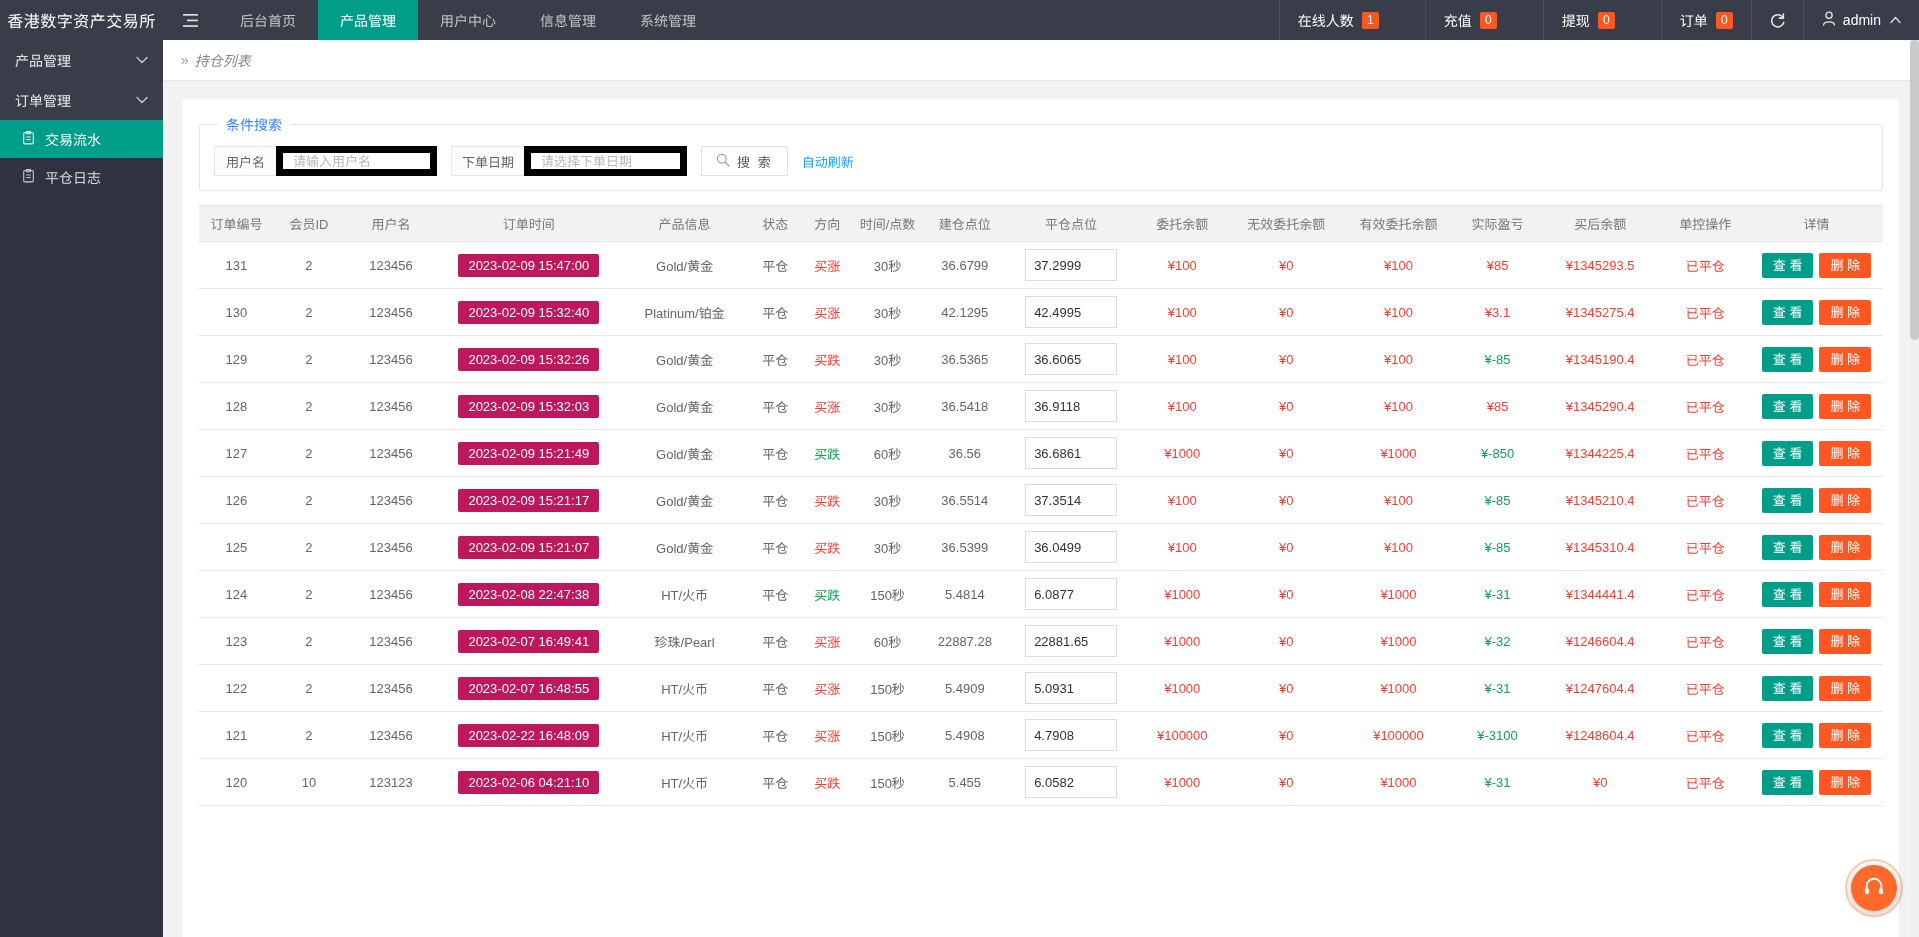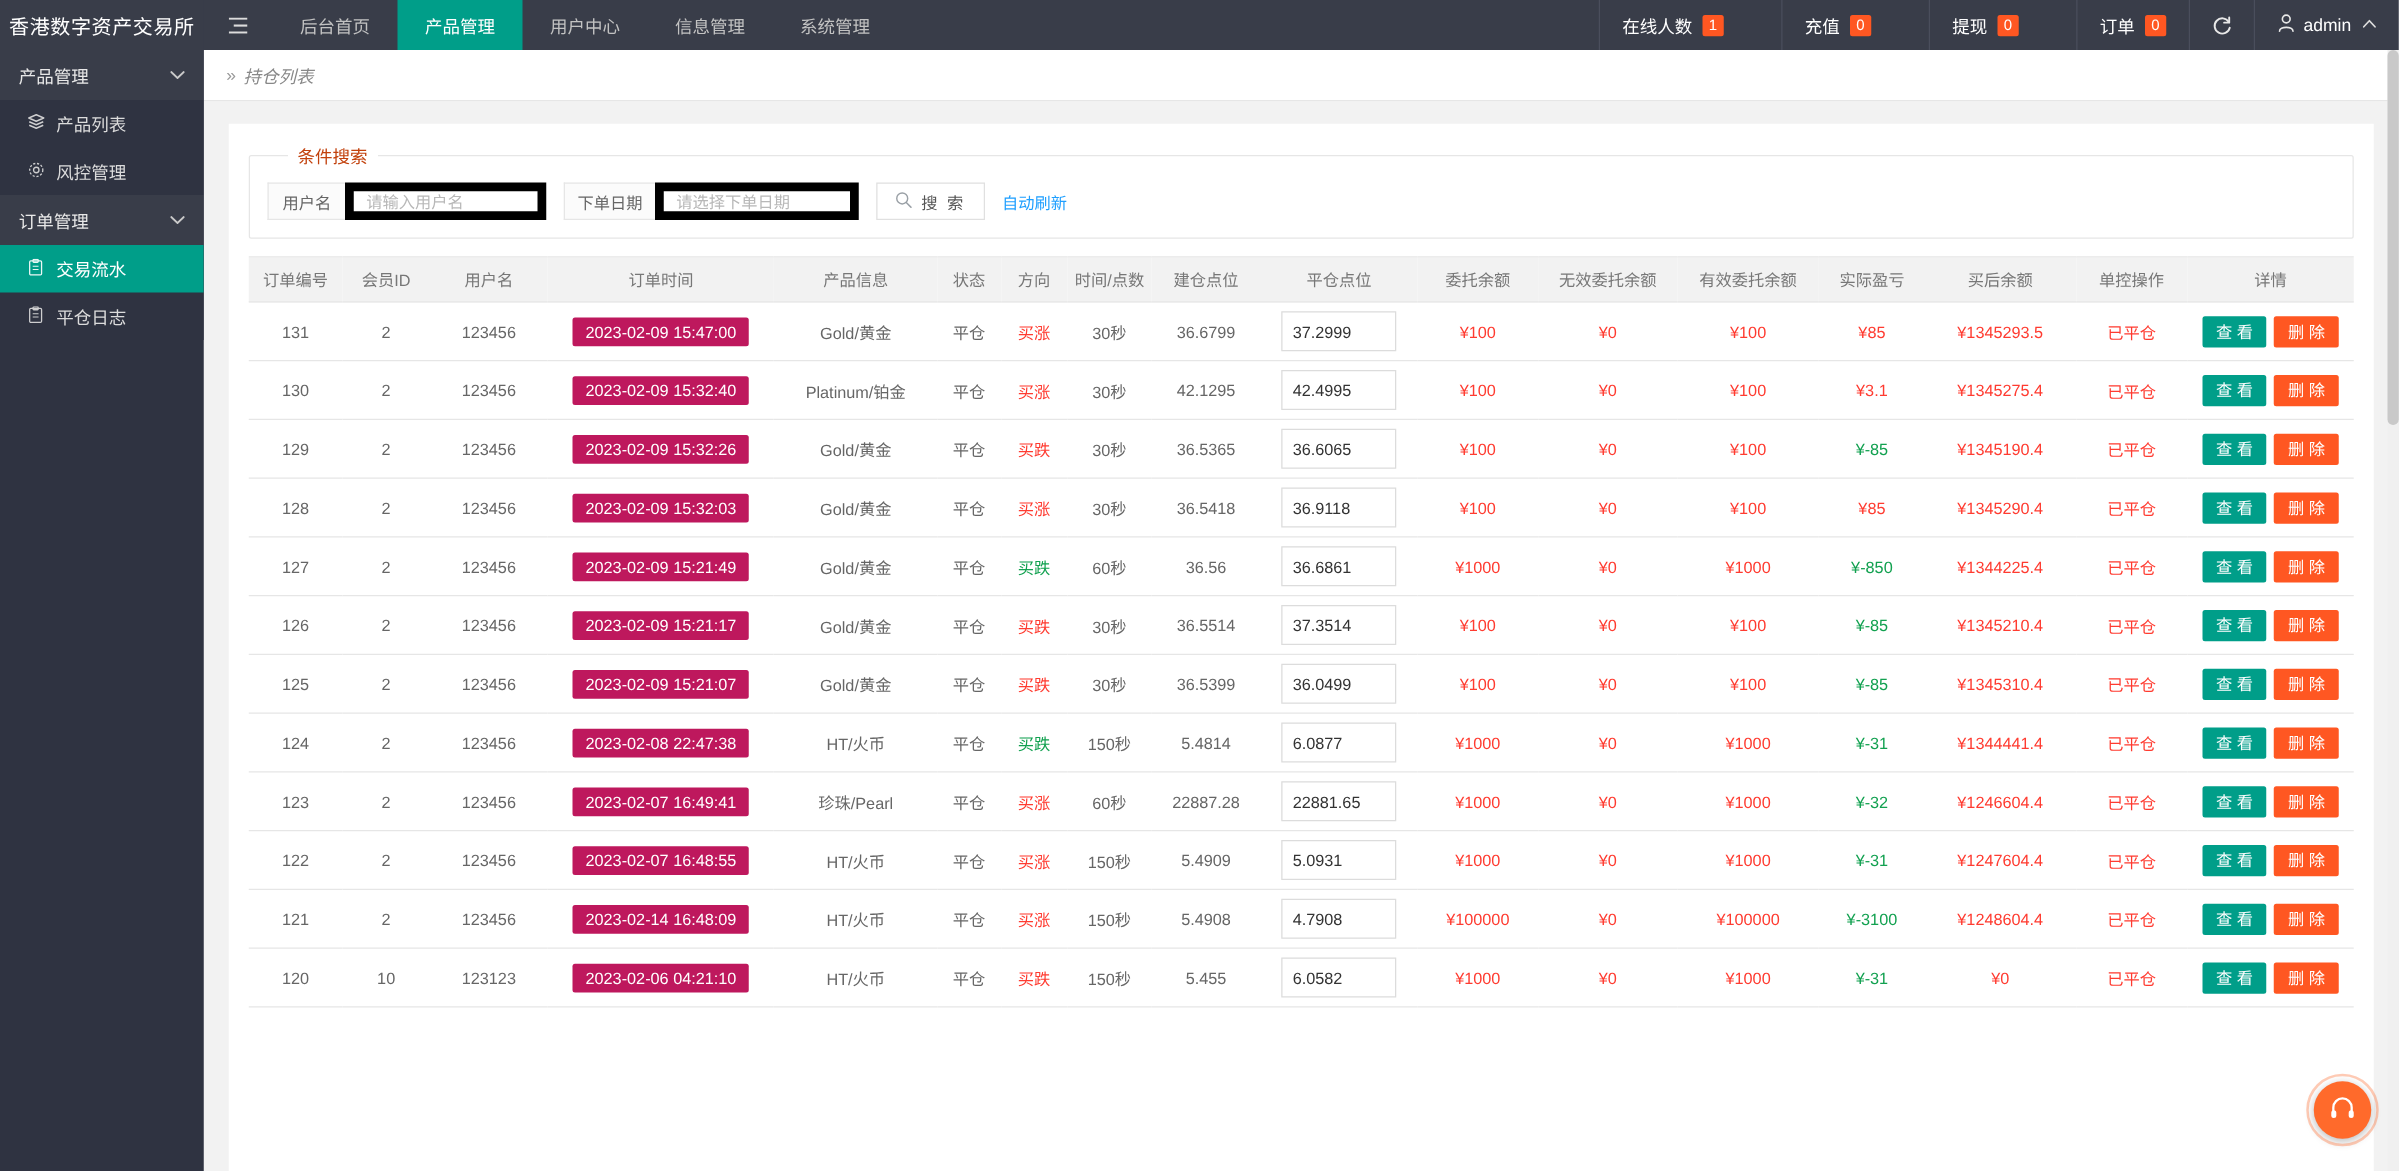--- a/index.html
+++ b/index.html
@@ -117,22 +117,22 @@
   }
 
   
   fieldset.search-box {
     border: 1px solid #e6e6e6;
     border-radius: 2px;
     margin: 0 0 14px 0;
     padding: 12px 14px 14px 14px;
   }
   fieldset.search-box legend {
-    font-size: 14px; color: #c2410c;
-    padding: 0 8px; margin-left: 16px;
+    font-size: 14px; color: #3b82f6;
+    padding: 0 8px; margin-left: 4px;
   }
   .form-row { display: flex; align-items: center; gap: 14px; }
   .inline-field { display: flex; align-items: stretch; }
   .field-label {
     min-width: 62px; height: 30px;
     border: 1px solid #e6e6e6; border-right: none;
     background: #FBFBFB; color: #666;
     font-size: 13px;
     display: flex; align-items: center; justify-content: center;
     padding: 0 10px; white-space: nowrap;
@@ -307,41 +307,20 @@
 
 <div id="sidebar">
 
   <div class="menu-group-title">
     <span>产品管理</span>
     <span class="chev">
       <svg width="12" height="8" viewBox="0 0 12 8" aria-hidden="true">
         <polyline points="1,1.6 6,6.4 11,1.6" fill="none" stroke="#c9c9c9" stroke-width="1.4" stroke-linecap="round" stroke-linejoin="round"></polyline>
       </svg>
     </span>
-  </div>
-  <div class="menu-sub">
-    <div class="menu-item">
-      <span class="mi-icon">
-        <svg width="14" height="13" viewBox="0 0 14 13" aria-hidden="true">
-          <path d="M7 0.8 13 3.4 7 6 1 3.4z" fill="none" stroke="#dcdcdc" stroke-width="1.1" stroke-linejoin="round"></path>
-          <path d="M1.4 6.4 7 8.8 12.6 6.4" fill="none" stroke="#dcdcdc" stroke-width="1.1" stroke-linejoin="round"></path>
-          <path d="M1.4 9.2 7 11.6 12.6 9.2" fill="none" stroke="#dcdcdc" stroke-width="1.1" stroke-linejoin="round"></path>
-        </svg>
-      </span>
-      <span>产品列表</span>
-    </div>
-    <div class="menu-item">
-      <span class="mi-icon">
-        <svg width="14" height="14" viewBox="0 0 16 16" aria-hidden="true">
-          <circle cx="8" cy="8" r="2.5" fill="none" stroke="#dcdcdc" stroke-width="1.2"></circle>
-          <circle cx="8" cy="8" r="6" fill="none" stroke="#dcdcdc" stroke-width="1.2" stroke-dasharray="2 1.6"></circle>
-        </svg>
-      </span>
-      <span>风控管理</span>
-    </div>
   </div>
 
   <div class="menu-group-title">
     <span>订单管理</span>
     <span class="chev">
       <svg width="12" height="8" viewBox="0 0 12 8" aria-hidden="true">
         <polyline points="1,1.6 6,6.4 11,1.6" fill="none" stroke="#c9c9c9" stroke-width="1.4" stroke-linecap="round" stroke-linejoin="round"></polyline>
       </svg>
     </span>
   </div>
@@ -638,21 +617,21 @@
               <td><span class="red">¥1000</span></td>
               <td><span class="green">¥-31</span></td>
               <td><span class="red">¥1247604.4</span></td>
               <td><span class="red">已平仓</span></td>
               <td><span class="btn-sm btn-view">查 看</span><span class="btn-sm btn-del">删 除</span></td>
             </tr>
             <tr>
               <td>121</td>
               <td>2</td>
               <td>123456</td>
-              <td><span class="tag-time">2023-02-14 16:48:09</span></td>
+              <td><span class="tag-time">2023-02-22 16:48:09</span></td>
               <td>HT/火币</td>
               <td>平仓</td>
               <td><span class="red">买涨</span></td>
               <td>150秒</td>
               <td>5.4908</td>
               <td><input class="cell-input" type="text" value="4.7908" style=""></td>
               <td><span class="red">¥100000</span></td>
               <td><span class="red">¥0</span></td>
               <td><span class="red">¥100000</span></td>
               <td><span class="green">¥-3100</span></td>

